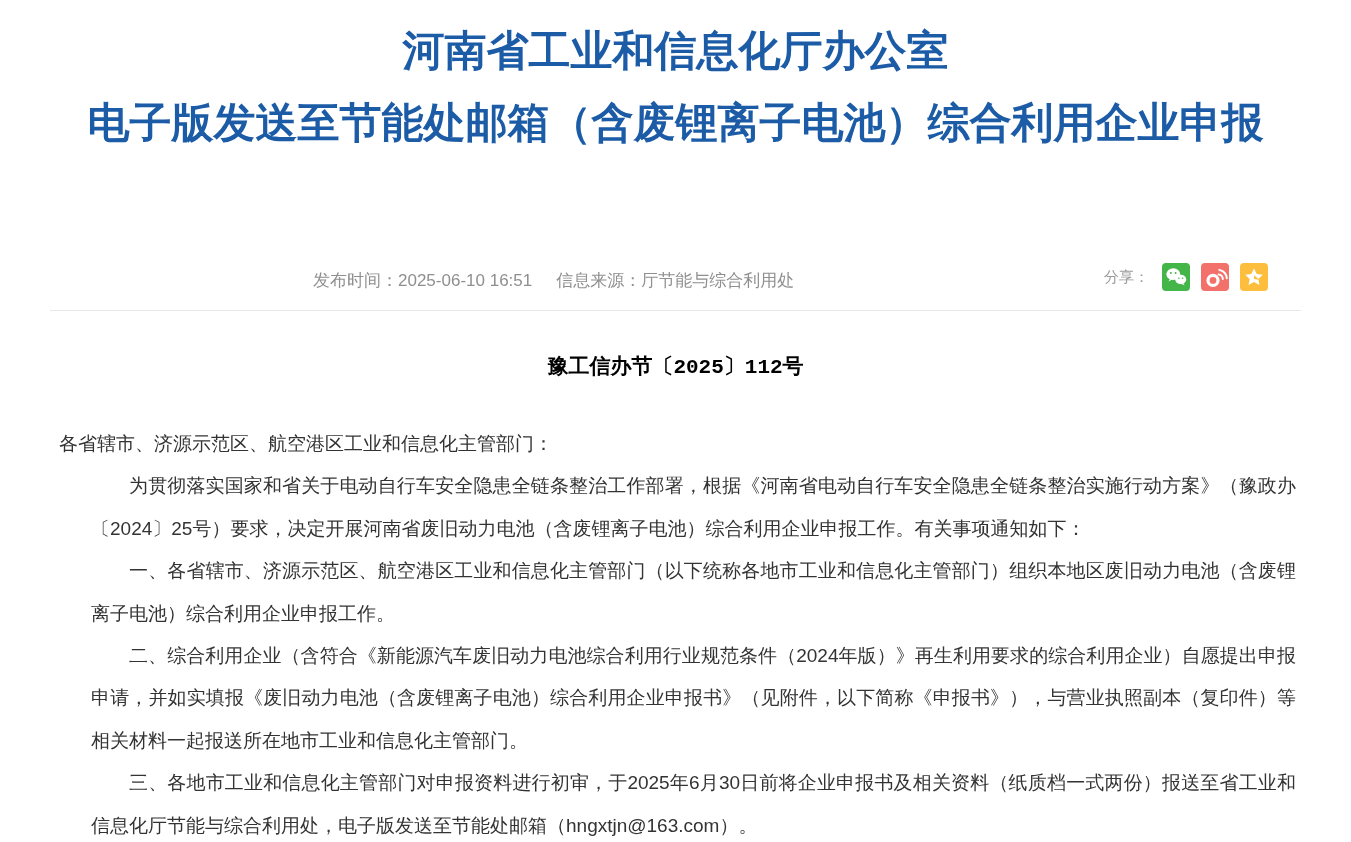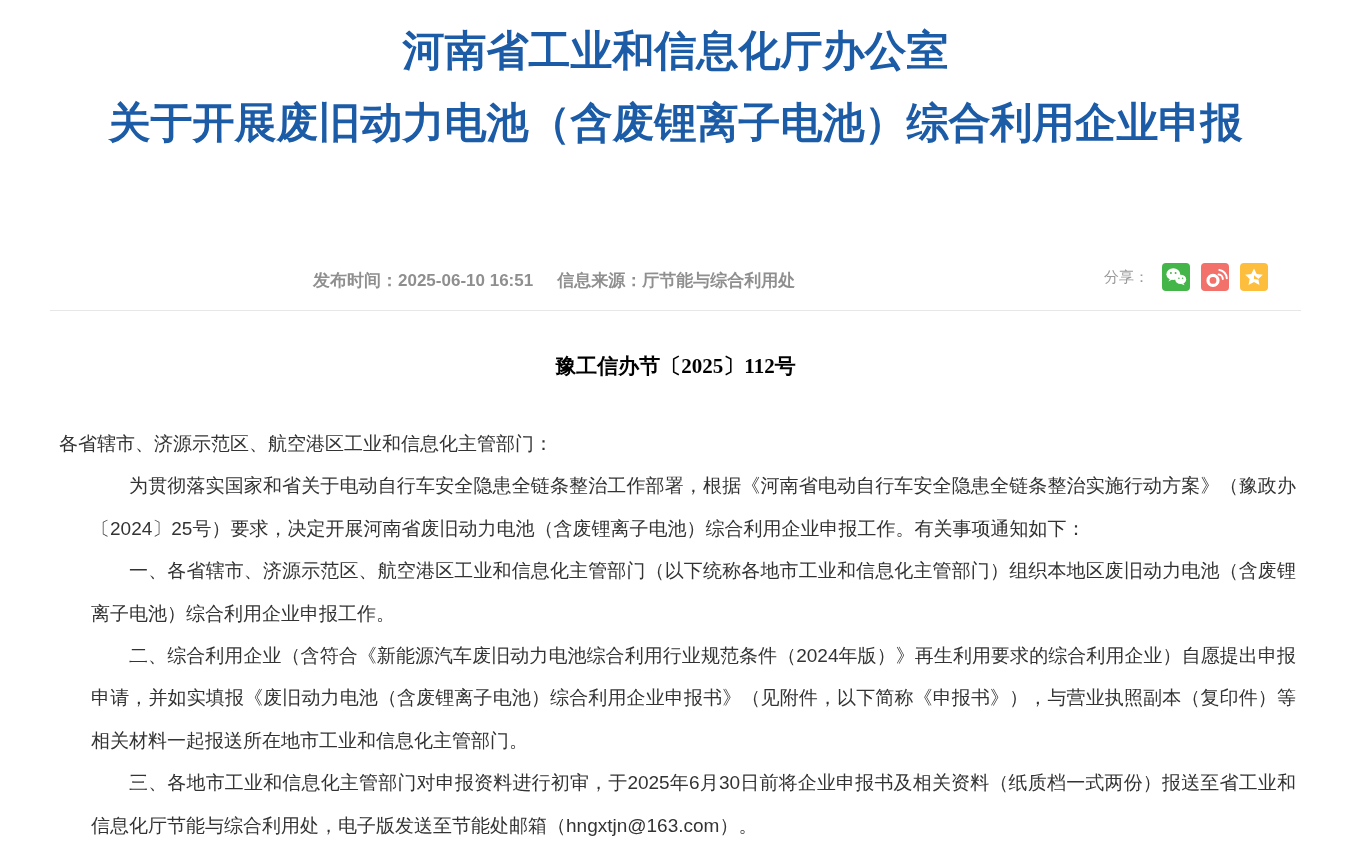--- a/index.html
+++ b/index.html
@@ -14,21 +14,21 @@
   .title {
     position:absolute; top:15px; left:0; right:0;
     text-align:center; color:#1c5ca7;
     font-size:42px; font-weight:bold; line-height:72px;
   }
   .title-line { display:block; }
 
   
   .meta {
     position:absolute; top:269px; left:313px;
-    color:#8f8f8f; font-size:17px; white-space:nowrap;font-weight:bold;
+    color:#8f8f8f; font-size:17px; white-space:nowrap;
   }
   .meta-sep { display:inline-block; width:24px; }
 
   .share {
     position:absolute; top:263px; right:83px;
     display:flex; align-items:center; gap:11px;text-align:right;
   }
   .share-label { color:#999; font-size:15px; margin-right:2px; }
   .share-btn { display:block; width:28px; height:28px; cursor:pointer; }
   .share-btn svg { display:block; }
@@ -36,41 +36,41 @@
   
   .divider {
     position:absolute; top:310px; left:50px; width:1251px;
     height:1px; background:#e7e7e7;
   }
 
   
   .doc-number {
     position:absolute; top:352px; left:0; right:0;
     text-align:center; color:#000000;
-    font-family:Liberation Serif, serif;
+    font-family:Liberation Mono, monospace;
     font-weight:bold; font-size:21px;
   }
 
   
   .article-body {
     position:absolute; top:423px; left:59px; width:1237px;
     color:#333333; font-size:19px; line-height:42.4px;
     text-align:justify;
   }
   .article-body p { margin:0; }
   .article-body p.para { text-indent:38px;margin-left:32px; }
 </style>
 </head>
 <body>
 
 <div class="page">
 
   <h1 class="title">
     <span class="title-line">河南省工业和信息化厅办公室</span>
-    <span class="title-line">关于开展废旧动力电池（含废锂离子电池）综合利用企业申报</span>
+    <span class="title-line">电子版发送至节能处邮箱（含废锂离子电池）综合利用企业申报</span>
   </h1>
 
   <div class="meta">
     <span>发布时间：</span><span>2025-06-10 16:51</span><span class="meta-sep"></span><span>信息来源：</span><span>厅节能与综合利用处</span>
   </div>
 
   <div class="share">
     <span class="share-label">分享：</span>
 
     <a class="share-btn">

